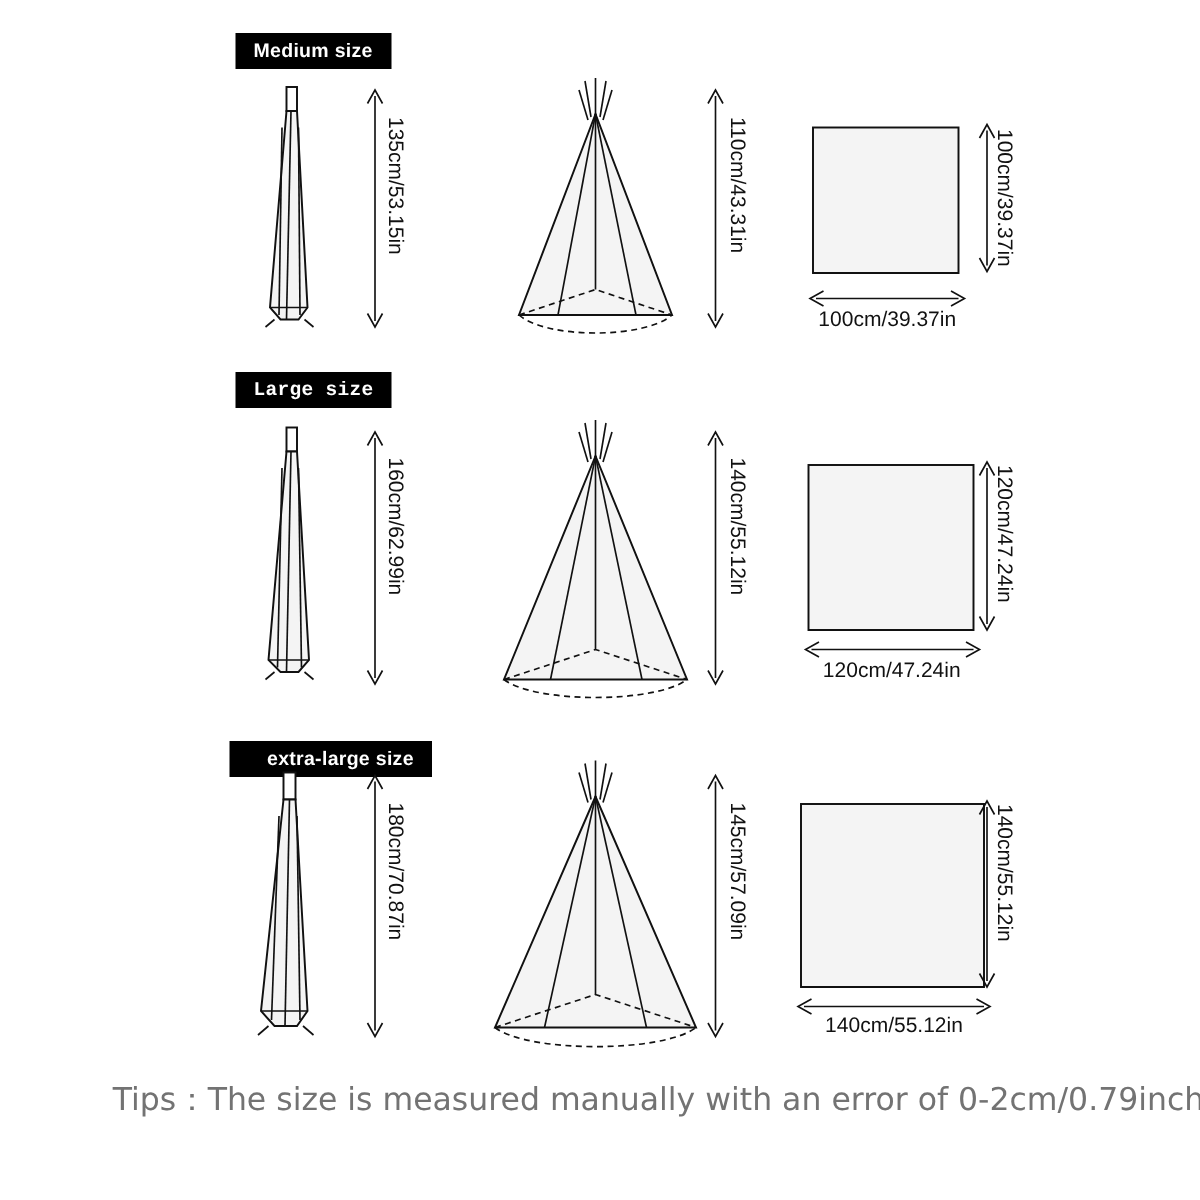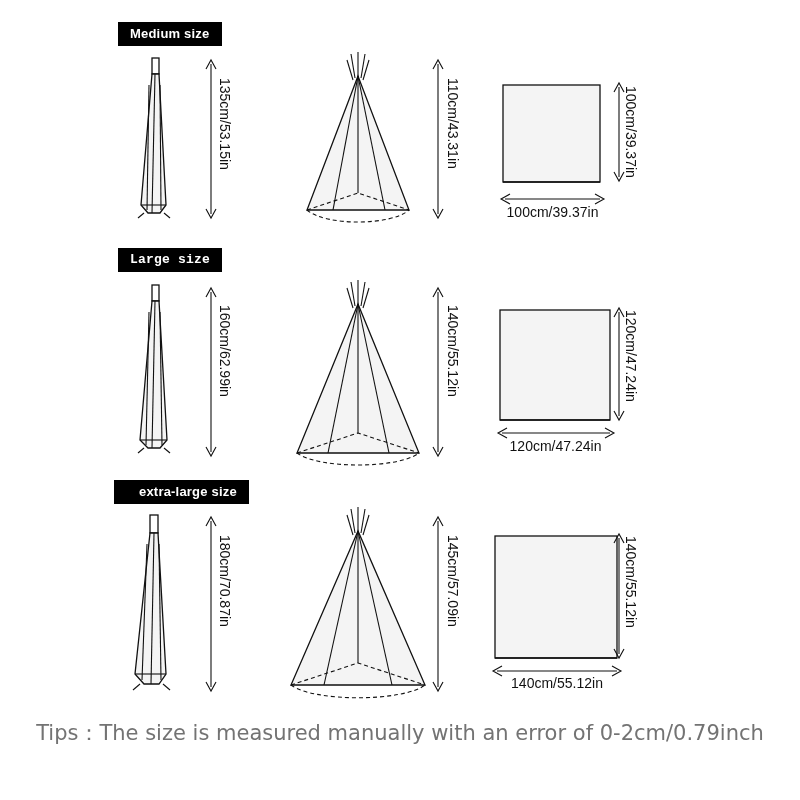--- a/index.html
+++ b/index.html
@@ -12,20 +12,21 @@
     height: 800px;
     font-family: "Liberation Sans", sans-serif;
     color: #111111;
     position: relative;
     overflow: hidden;
   }
   #sheet {
     position: relative;
     width: 700px;
     height: 800px;
+    margin-left: 39px;
   }
   .row {
     position: relative;
     width: 800px;
     height: 230px;
   }
   .row.r1 { top: 0; }
   .row.r2 { top: 0; }
   .row.r3 { top: 0; }
 
@@ -231,21 +232,21 @@
         <path d="M5 7 L113 7" class="stroke-thin"></path>
         <path d="M10 2 L1 7 L10 12" class="stroke-thin"></path>
         <path d="M108 2 L117 7 L108 12" class="stroke-thin"></path>
       </svg>
     </div>
     <div class="hlabel" style="left:488px; top:209px; width:135px;">120cm/47.24in</div>
   </div>
 
   <div class="row r3">
 
-    <div class="size-badge" style="left:114px; top:20px;padding-left:25px;">extra-large size</div>
+    <div class="size-badge" style="left:114px; top:34px;padding-left:25px;">extra-large size</div>
 
     <div class="fig" style="left:105px; top:52px;">
       <svg width="125" height="180" viewBox="0 0 125 180" aria-hidden="true">
         <rect x="45" y="3" width="8" height="18" class="fillwhite"></rect>
         <path d="M45 21 L30 162 L39 172 L54 172 L61 162 L53 21 Z" class="fillmat"></path>
         <path d="M49 21 L46 172" class="stroke-thin"></path>
         <path d="M42 32 L37 168" class="stroke-thin"></path>
         <path d="M54 32 L56 168" class="stroke-thin"></path>
         <path d="M30 162 L61 162" class="stroke-thin"></path>
         <path d="M35 172 L28 178" class="stroke-thin"></path>

